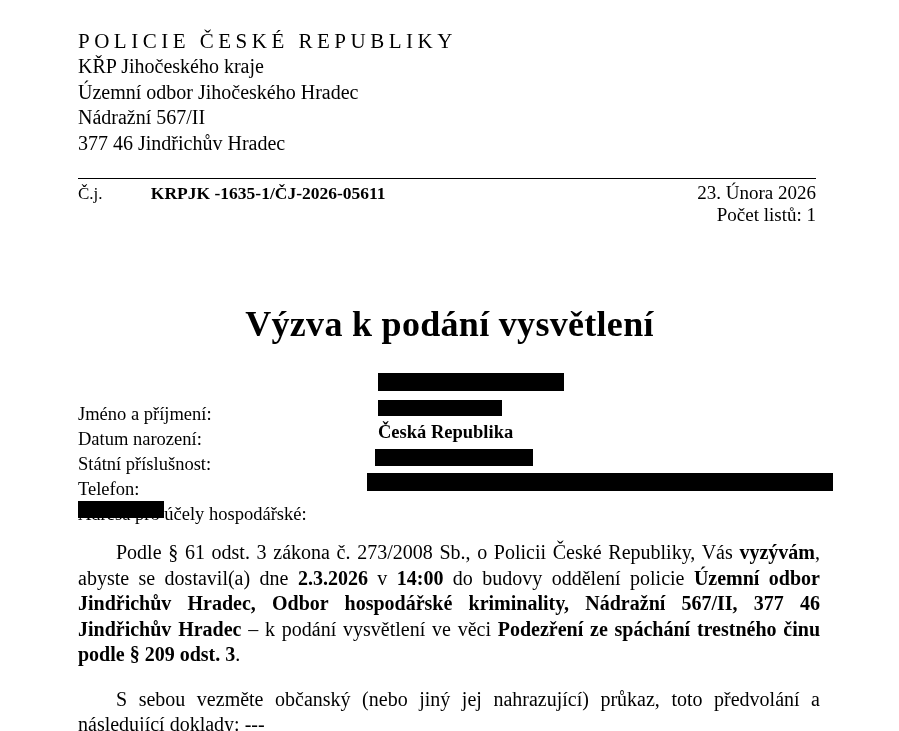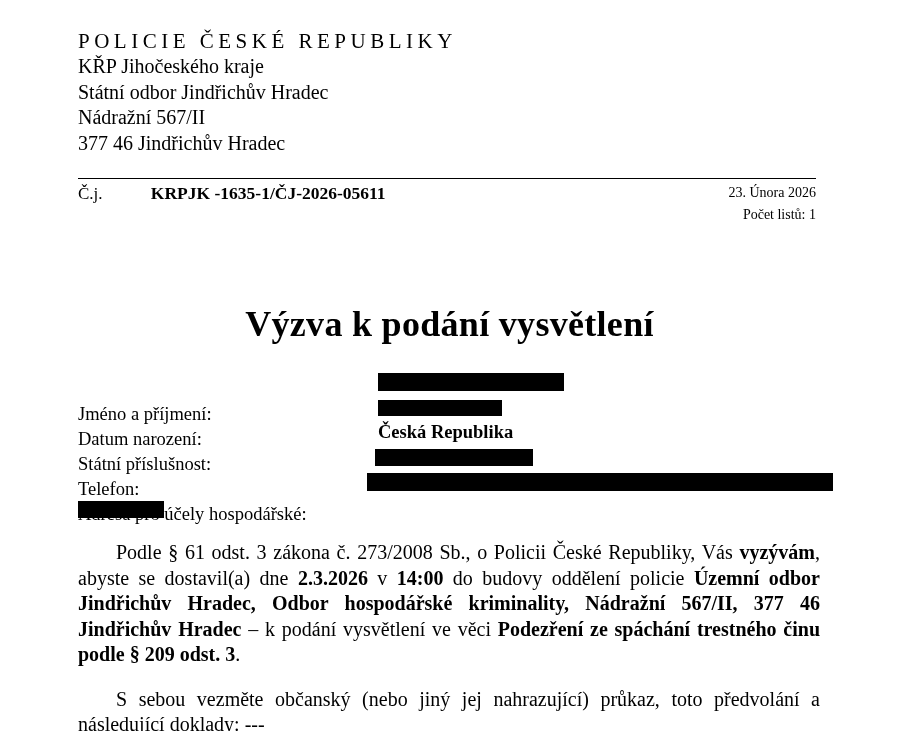--- a/index.html
+++ b/index.html
@@ -56,21 +56,21 @@
     line-height: 22px;
     white-space: nowrap;
   }
   .ref-left .bold {
     font-weight: bold;
     font-size: 17.5px;
     margin-left: 44px;
   }
   .ref-right {
     text-align: right;
-    font-size: 14px;
+    font-size: 19px;
     line-height: 22px;
     white-space: nowrap;
   }
   .doc-title {
     position: absolute;
     left: 0;
     right: 0;
     top: 303px;
     text-align: center;
     font-size: 36px;
@@ -120,21 +120,21 @@
   .b { font-weight: bold; }
 </style>
 </head>
 <body>
 
 <div class="page">
 
   <div class="letterhead">
     <div class="org-title">POLICIE ČESKÉ REPUBLIKY</div>
     <div class="org-line">KŘP Jihočeského kraje</div>
-    <div class="org-line">Státní odbor Jindřichův Hradec</div>
+    <div class="org-line">Územní odbor Jihočeského Hradec</div>
     <div class="org-line">Nádražní 567/II</div>
     <div class="org-line">377 46  Jindřichův Hradec</div>
   </div>
 
   <div class="ref-row">
     <div class="ref-left">
       <span>Č.j.</span>
       <span class="bold">KRPJK -1635-1/ČJ-2026-05611</span>
     </div>
     <div class="ref-right">

